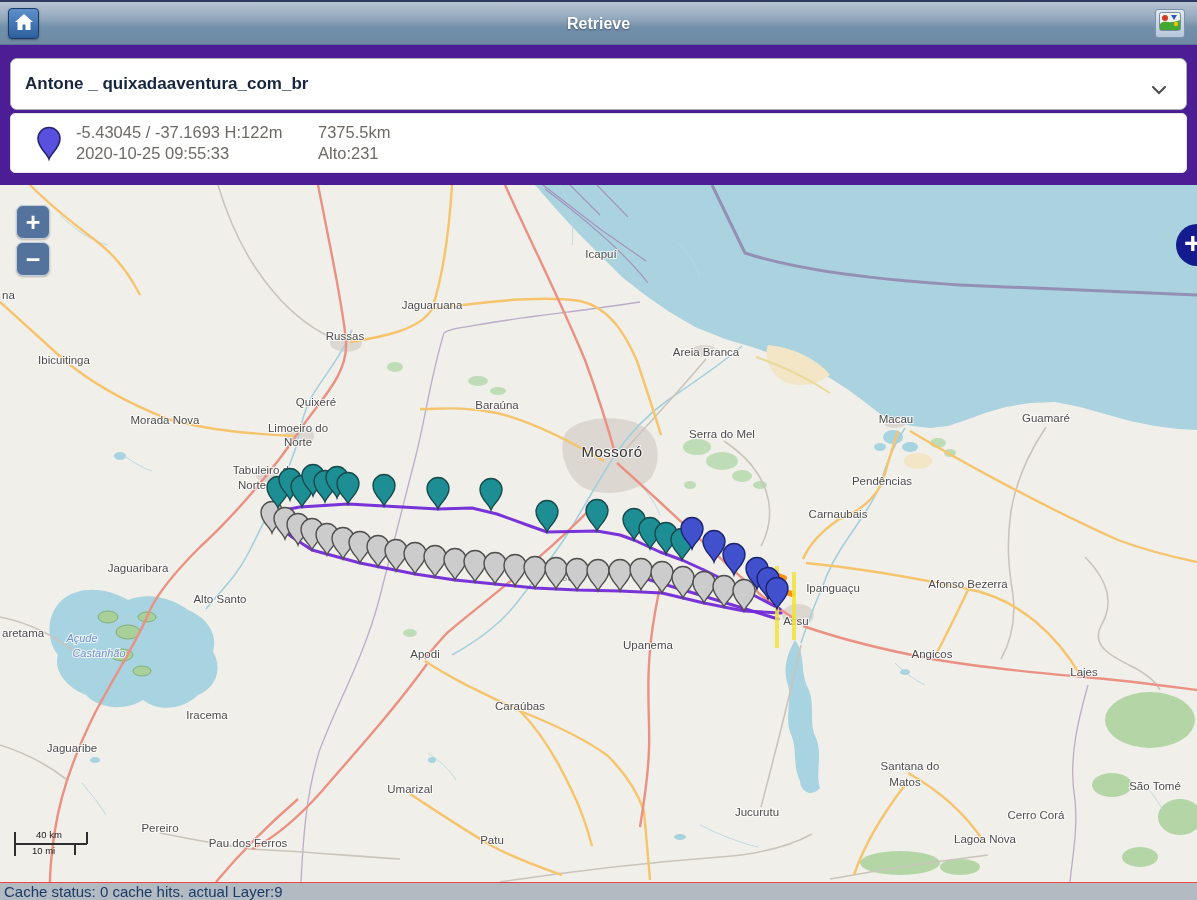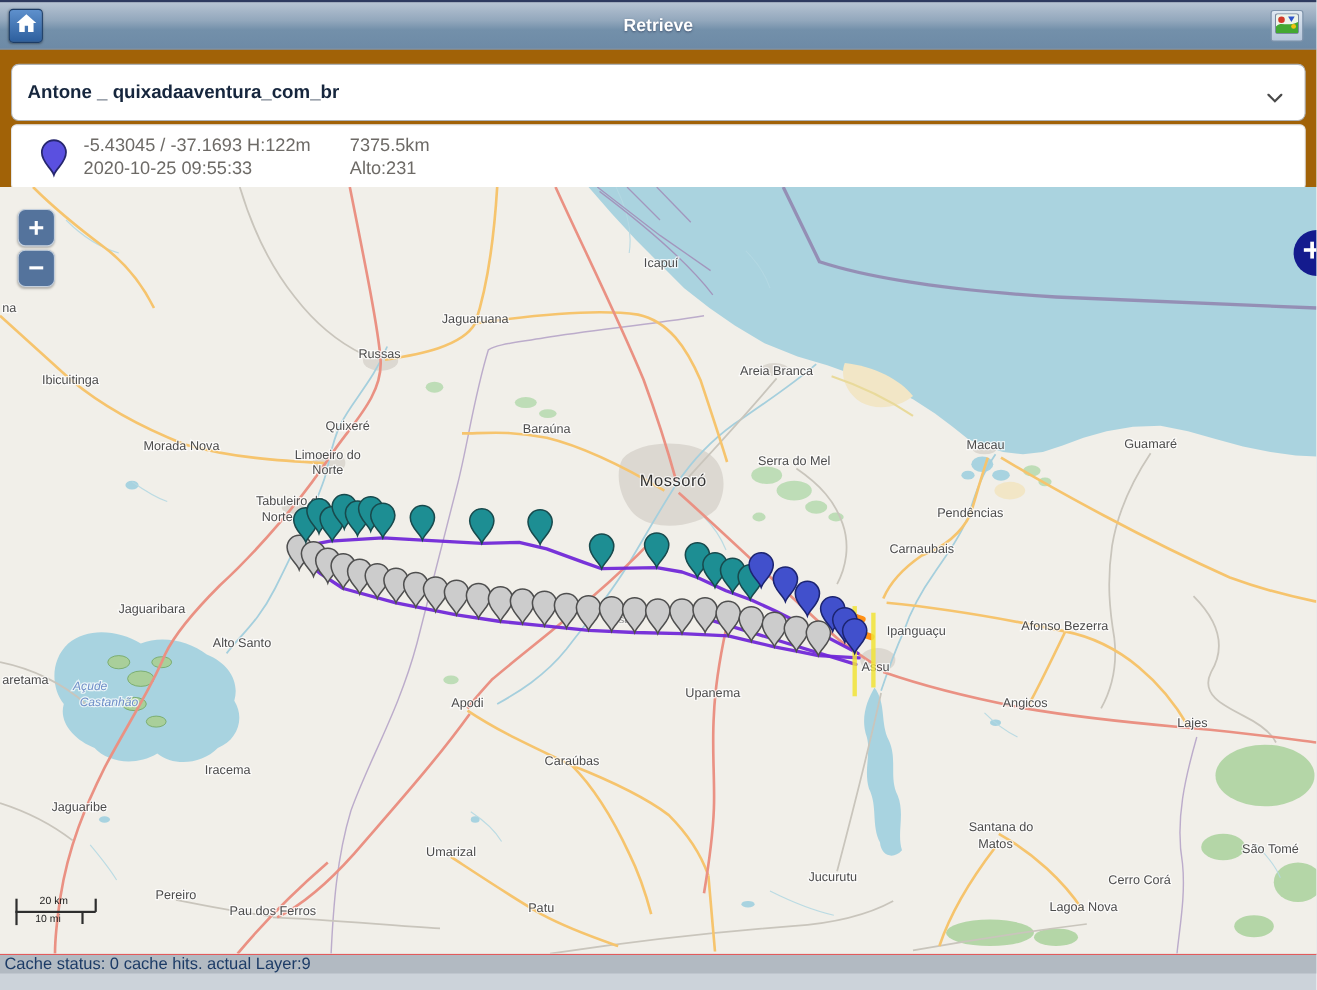--- a/index.html
+++ b/index.html
@@ -16,21 +16,21 @@
     background:linear-gradient(180deg,#5e90cc,#2d5f9e);
     border:1px solid #1c3c66;border-radius:4px;display:flex;align-items:center;justify-content:center;
     box-shadow:0 1px 2px rgba(0,0,0,.35);cursor:pointer;}
   .title{position:absolute;left:0;right:0;top:0;height:43px;line-height:43px;text-align:center;
     color:#fff;font-size:16px;font-weight:bold;text-shadow:0 1px 2px rgba(20,30,60,.55);}
   .layers-btn{position:absolute;right:12px;top:7px;width:30px;height:29px;
     background:linear-gradient(180deg,#dfe8f2,#b6c6da);
     border:1px solid #7e93ab;border-radius:3px;display:flex;align-items:center;justify-content:center;cursor:pointer;}
 
   
-  .panel{height:125px;background:#a16207;padding:13px 10px 0;}
+  .panel{height:140px;background:#4c1d95;padding:13px 10px 0;}
   .select-box{height:52px;background:#fff;border:1px solid #aeb2b6;border-radius:7px;
     display:flex;align-items:center;padding:0 40px 0 14px;position:relative;cursor:pointer;}
   .select-box .val{font-weight:bold;font-size:17px;color:#16263d;white-space:nowrap;}
   .select-box .chev{position:absolute;right:20px;top:22px;}
   .info-box{margin-top:3px;height:60px;background:#fff;border:1px solid #e2e4e6;border-radius:5px;
     display:flex;align-items:center;padding:0 8px;}
   .pin-ico{margin:0 15px 0 18px;flex:0 0 auto;}
   .info-grid{display:grid;grid-template-columns:242px auto;column-gap:0;
     font-size:16.5px;color:#6d6a66;line-height:21px;}
 
@@ -375,21 +375,21 @@
     <div class="zoom-ctrl">
       <button>+</button>
       <button>−</button>
     </div>
 
     <div class="expand-tab">
       <span>+</span>
     </div>
 
     <div class="scalebar">
-      <span class="sb-km">20 km</span>
+      <span class="sb-km">40 km</span>
       <span class="sb-mi">10 mi</span>
       <i class="sb-h"></i>
       <i class="sb-l"></i>
       <i class="sb-r"></i>
       <i class="sb-m"></i>
     </div>
   </div>
 
   <div class="statusbar">
     <span>Cache status: 0 cache hits. actual Layer:9</span>

